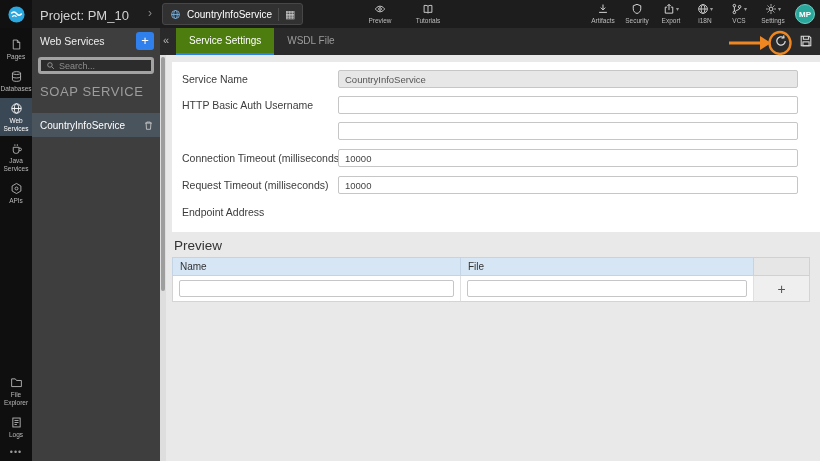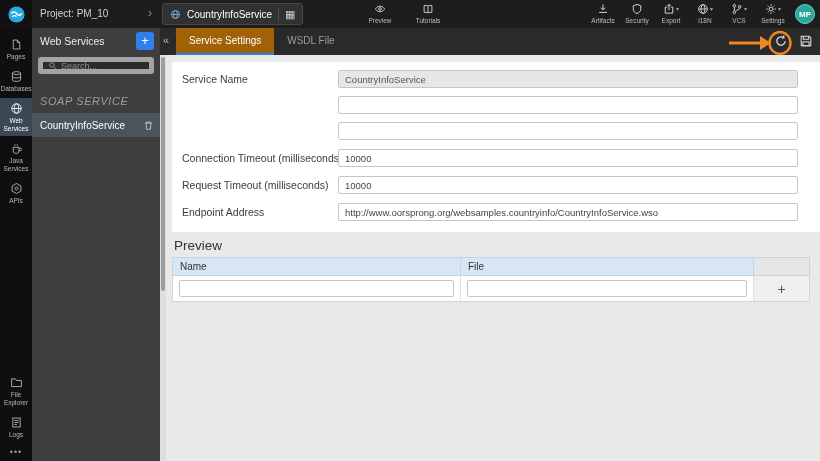--- a/index.html
+++ b/index.html
@@ -3,21 +3,21 @@
 <meta charset="utf-8">
 <style>
   * { margin:0; padding:0; box-sizing:border-box; }
   html,body { width:820px; height:461px; overflow:hidden; background:#e9e9e9;
               font-family:"Liberation Sans", sans-serif; }
   .app { position:relative; width:820px; height:461px; }
 
   
   .topbar { position:absolute; left:0; top:0; width:820px; height:28px; background:#1d1d1d; z-index:6; }
   .logo { position:absolute; left:0; top:0; width:32px; height:28px; display:flex; align-items:center; justify-content:center; background:#111; }
-  .proj { position:absolute; left:40px; top:8px; font-size:10px; color:#d2d2d2; }
+  .proj { position:absolute; left:40px; top:8px; font-size:13px; color:#d2d2d2; }
   .crumb-chev { position:absolute; left:148px; top:6px; font-size:12px; color:#8a8a8a; }
   .chip { position:absolute; left:162px; top:3px; height:22px; background:#313131; border:1px solid #474747; border-radius:3px;
           display:flex; align-items:center; padding:0 7px; gap:6px; }
   .chip .name { font-size:10px; color:#fff; }
   .chip .grid { font-size:11px; color:#c9c9c9; border-left:1px solid #4d4d4d; padding-left:6px; cursor:pointer; }
   .chip .glb { color:#7fb6e3; display:flex; }
   .tb-center { position:absolute; left:365px; top:2px; display:flex; gap:18px; }
   .tb-right  { position:absolute; right:32px; top:2px; display:flex; gap:4px; }
   .tb-stack { display:flex; flex-direction:column; align-items:center; width:30px; color:#cfcfcf; cursor:pointer; }
   .tb-stack .ic-row { display:flex; align-items:center; gap:1px; height:13px; }
@@ -34,35 +34,35 @@
   .rail-item .rlbl { font-size:6.5px; line-height:1.2; text-align:center; }
   .rail-item.active { background:#3a4754; color:#fff; }
   .rail-more { position:absolute; left:0; bottom:4px; width:32px; text-align:center; color:#9a9a9a; font-size:9px; letter-spacing:1px; cursor:pointer; }
 
   
   .panel { position:absolute; left:32px; top:28px; width:128px; height:433px; background:#3e3e3e; z-index:5; }
   .panel-head { height:26px; display:flex; align-items:center; padding:0 6px 0 8px; }
   .panel-title { flex:1; font-size:10.5px; color:#ededed; }
   .add-btn { width:18px; height:18px; background:#2f80ed; color:#fff; border-radius:3px; font-size:13px;
              line-height:17px; text-align:center; cursor:pointer; }
-  .search { margin:3px 6px 11px; height:17px; background:#2c2c2c; border:5px solid #a3a3a3; border-radius:3px;
+  .search { margin:3px 6px 0; height:17px; background:#2c2c2c; border:3px solid #a3a3a3; border-radius:3px;
             display:flex; align-items:center; gap:4px; padding:0 5px; color:#9a9a9a; }
   .search input { flex:1; min-width:0; background:transparent; border:none; outline:none; color:#d5d5d5; font-size:9px; }
   .search input::placeholder { color:#8d8d8d; }
-  .section-lbl { padding:10px 8px 6px; font-size:11px; letter-spacing:.6px; color:#9d9d9d;font-style:italic; }
+  .section-lbl { padding:10px 8px 14px; font-size:13px; letter-spacing:.6px; color:#9d9d9d; }
   .svc-item { height:24px; display:flex; align-items:center; padding:0 6px 0 8px; background:#4a545d; cursor:pointer; }
   .svc-item .svc-name { flex:1; font-size:10px; color:#fff; overflow:hidden; white-space:nowrap; }
   .trash-btn { color:#cfcfcf; display:flex; cursor:pointer; }
 
   
   .tabbar { position:absolute; left:160px; top:28px; width:660px; height:27px; background:#2a2a2a; z-index:4; }
   .collapse-btn { position:absolute; left:3px; top:6px; color:#b5b5b5; font-size:11px; cursor:pointer; }
   .tabs { position:absolute; left:16px; top:0; height:27px; display:flex; }
   .tab { height:27px; line-height:26px; padding:0 13px; font-size:10px; color:#9c9c9c; cursor:pointer; }
-  .tab.active { background:#a16207; color:#fff; border-bottom:2px solid #2f80ed; }
+  .tab.active { background:#4d7c0f; color:#fff; border-bottom:2px solid #2f80ed; }
   .tab-actions { position:absolute; right:6px; top:5px; display:flex; gap:9px; color:#dcdcdc; }
   .icon-btn { width:16px; height:16px; display:flex; align-items:center; justify-content:center; cursor:pointer; }
 
   
   .content { position:absolute; left:160px; top:55px; width:660px; height:406px; background:#e9e9e9; }
   .vtrack { position:absolute; left:0; top:0; width:6px; height:406px; background:#dedede; }
   .vthumb { position:absolute; left:1px; top:2px; width:4px; height:234px; background:#9e9e9e; border-radius:2px; cursor:pointer; }
 
   .card { position:absolute; left:12px; top:7px; width:664px; height:170px; background:#fff; }
   .frow { position:absolute; left:10px; width:618px; height:18px; }
@@ -344,36 +344,36 @@
     <div class="vtrack">
       <div class="vthumb"></div>
     </div>
 
     <div class="card">
       <div class="frow" style="top:8px;">
         <span class="flabel">Service Name</span>
         <input class="finput ro" readonly="" value="CountryInfoService" style="">
       </div>
       <div class="frow" style="top:34px;">
+        <span class="flabel">HTTP Basic Auth Username</span>
         <input class="finput" value="" style="">
       </div>
       <div class="frow" style="top:60px;">
         <input class="finput" value="" style="">
       </div>
       <div class="frow" style="top:87px;">
         <span class="flabel">Connection Timeout (milliseconds)</span>
         <input class="finput" value="10000" style="">
       </div>
       <div class="frow" style="top:114px;">
         <span class="flabel">Request Timeout (milliseconds)</span>
         <input class="finput" value="10000" style="">
       </div>
       <div class="frow" style="top:141px;">
         <span class="flabel">Endpoint Address</span>
-        <input class="finput" value="http://www.oorsprong.org/websamples.countryinfo/CountryInfoService.wso" style="">
       </div>
     </div>
 
     <div class="headers-title">Preview</div>
 
     <div class="htable">
       <div class="ht-head">
         <div class="hc hc1">Name</div>
         <div class="hc hc2">File</div>
         <div class="hc hc3"></div>

